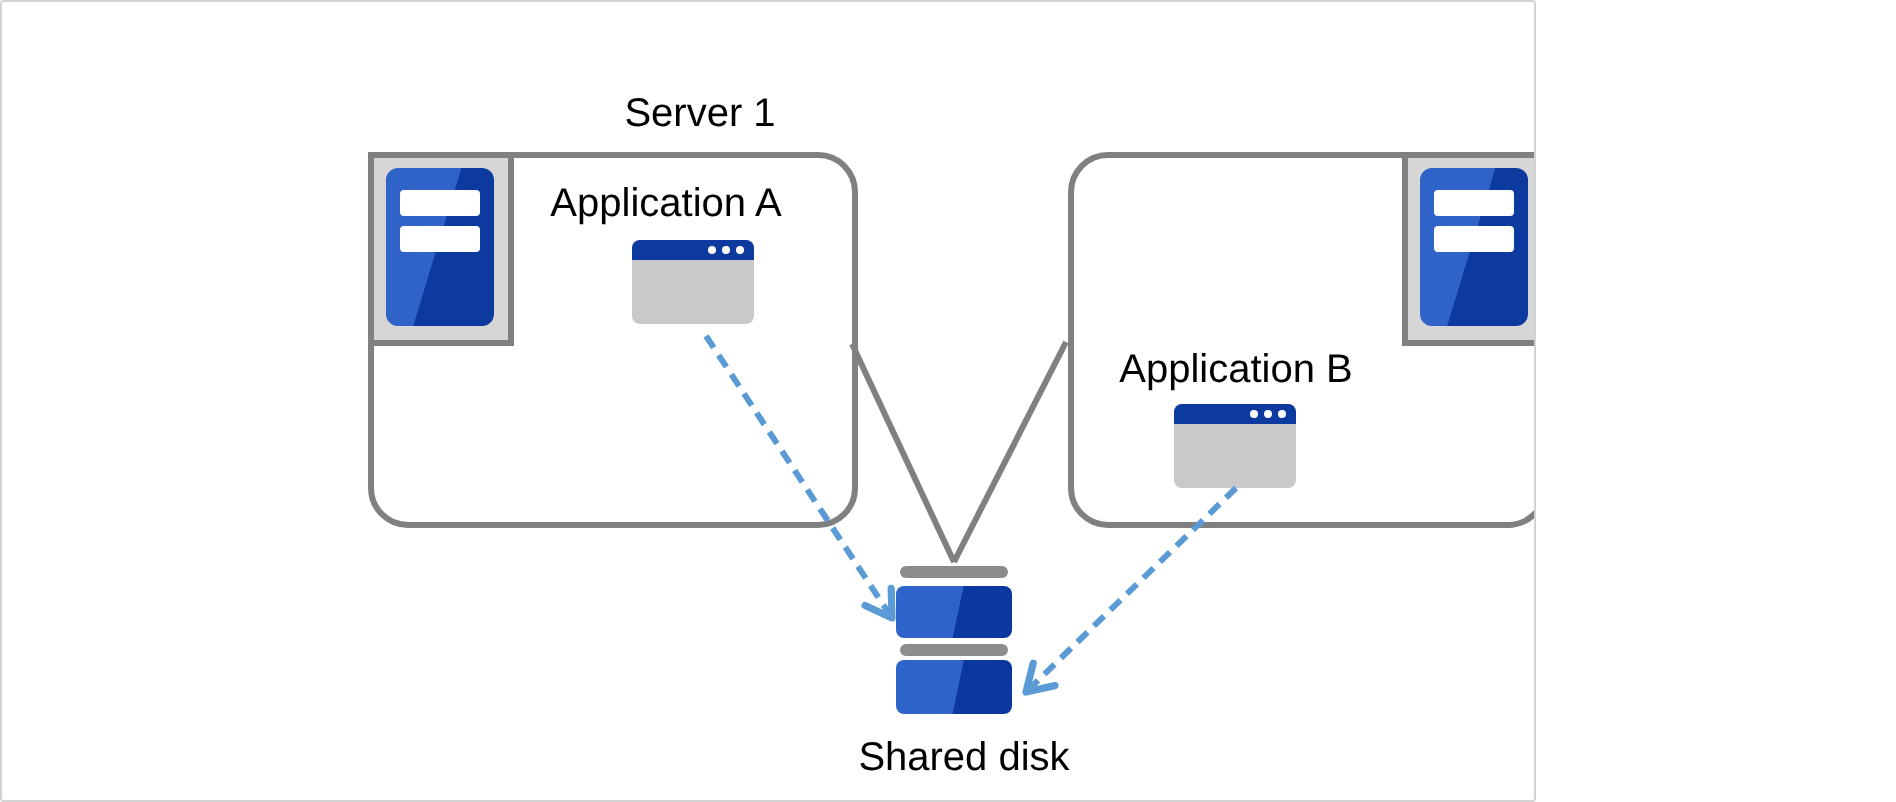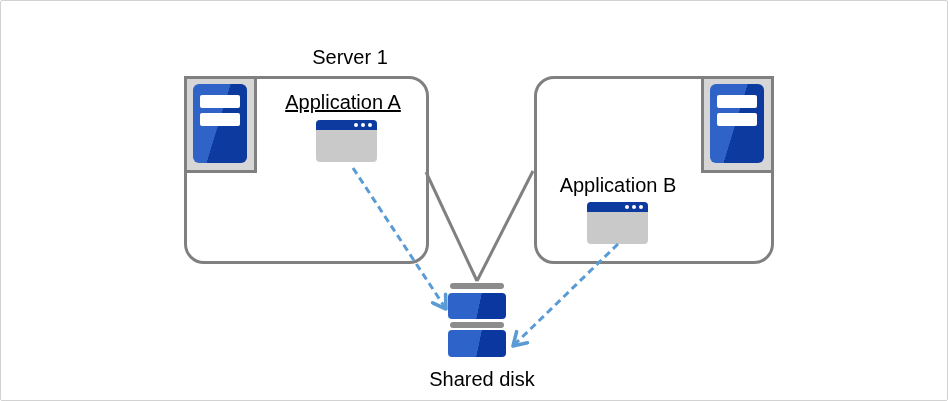--- a/index.html
+++ b/index.html
@@ -3,21 +3,21 @@
 <meta charset="utf-8">
 <style>
   html, body {
     margin: 0;
     padding: 0;
     background: #ffffff;
     font-family: "Liberation Sans", sans-serif;
   }
   .canvas {
     position: relative;
-    width: 948px;
+    width: 768px;
     height: 401px;
     box-sizing: border-box;
     background: #ffffff;
     border: 1px solid #d2d2d2;
     border-radius: 2px;
     overflow: hidden;
   }
 
   
   .group-box {
@@ -128,21 +128,21 @@
     position: absolute;
     transform: translateX(-50%);
     font-size: 20px;
     line-height: 1.1;
     color: #000000;
     white-space: nowrap;
     z-index: 4;
   }
   .lbl-server1 { left: 349px; top: 45px; }
   .lbl-server2 { left: 614px; top: 45px; }
-  .lbl-app-a   { left: 342px; top: 90px; text-decoration: underline; }
+  .lbl-app-a   { left: 332px; top: 90px; }
   .lbl-app-b   { left: 617px; top: 173px; }
   .lbl-disk    { left: 481px; top: 367px; }
 
   
   .overlay {
     position: absolute;
     left: 0; top: 0;
     width: 948px;
     height: 401px;
     z-index: 5;

